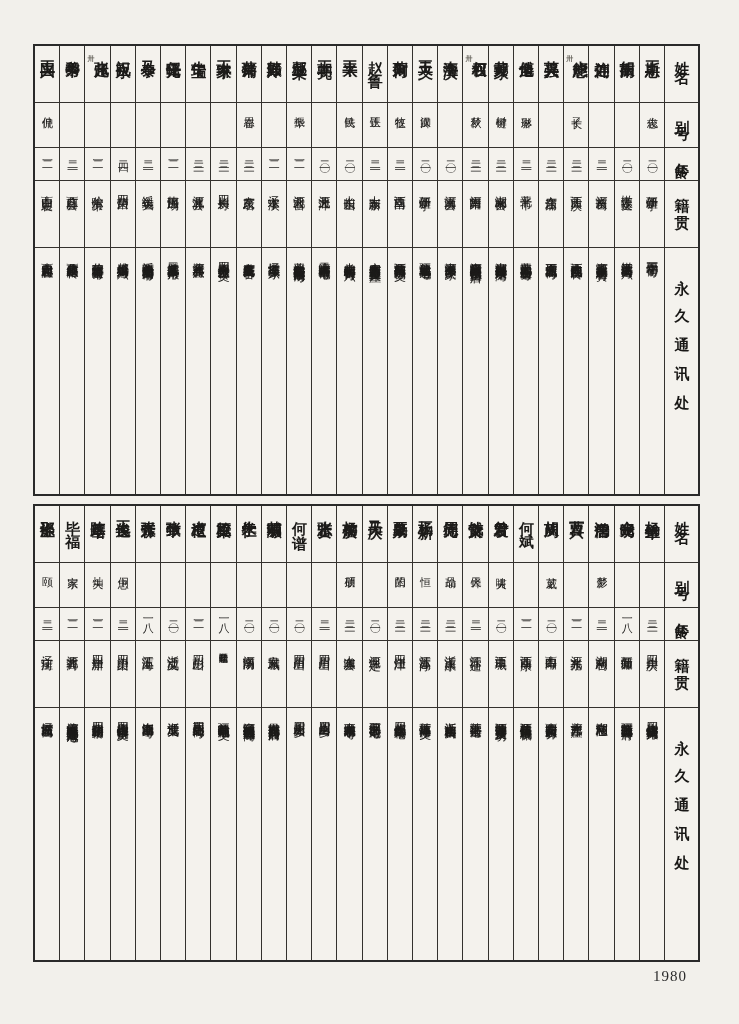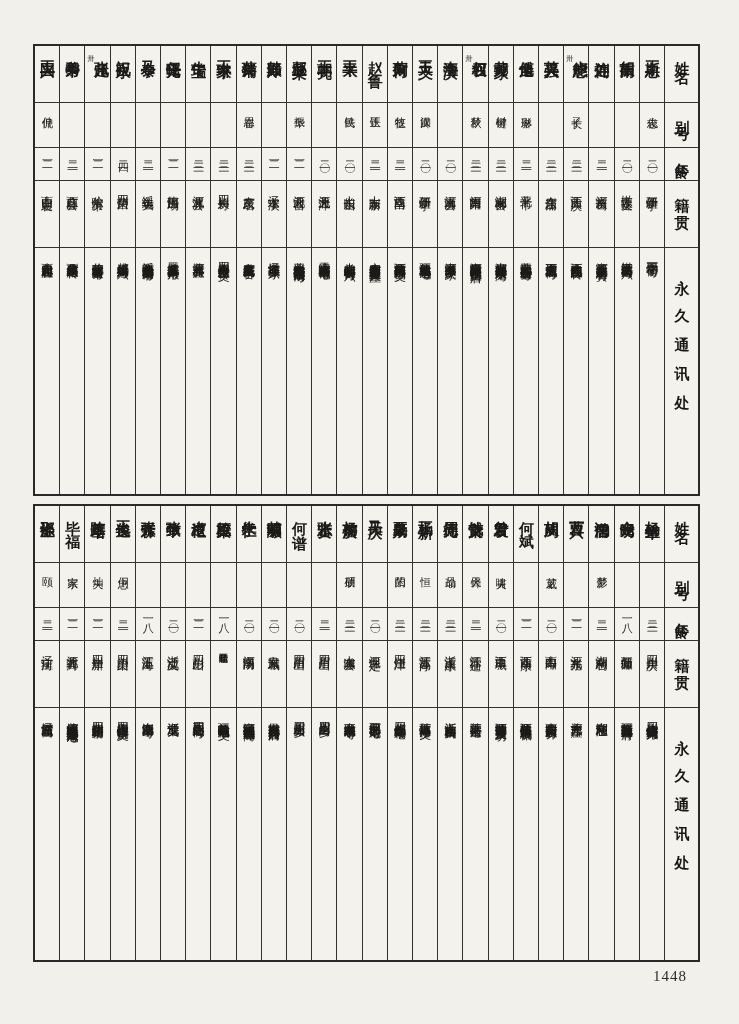--- a/index.html
+++ b/index.html
@@ -942,14 +942,14 @@
           <div class="vt t-age">二二</div>
         </div>
         <div class="cell c-origin">
           <div class="vt t-origin">辽宁庄河</div>
         </div>
         <div class="cell c-addr">
           <div class="vt t-addr">辽宁庄河石城岛西口</div>
         </div>
       </div>
     </div>
-  <div class="page-number">1448</div>
+  <div class="page-number">1980</div>
 </div>
 
 </body></html>

